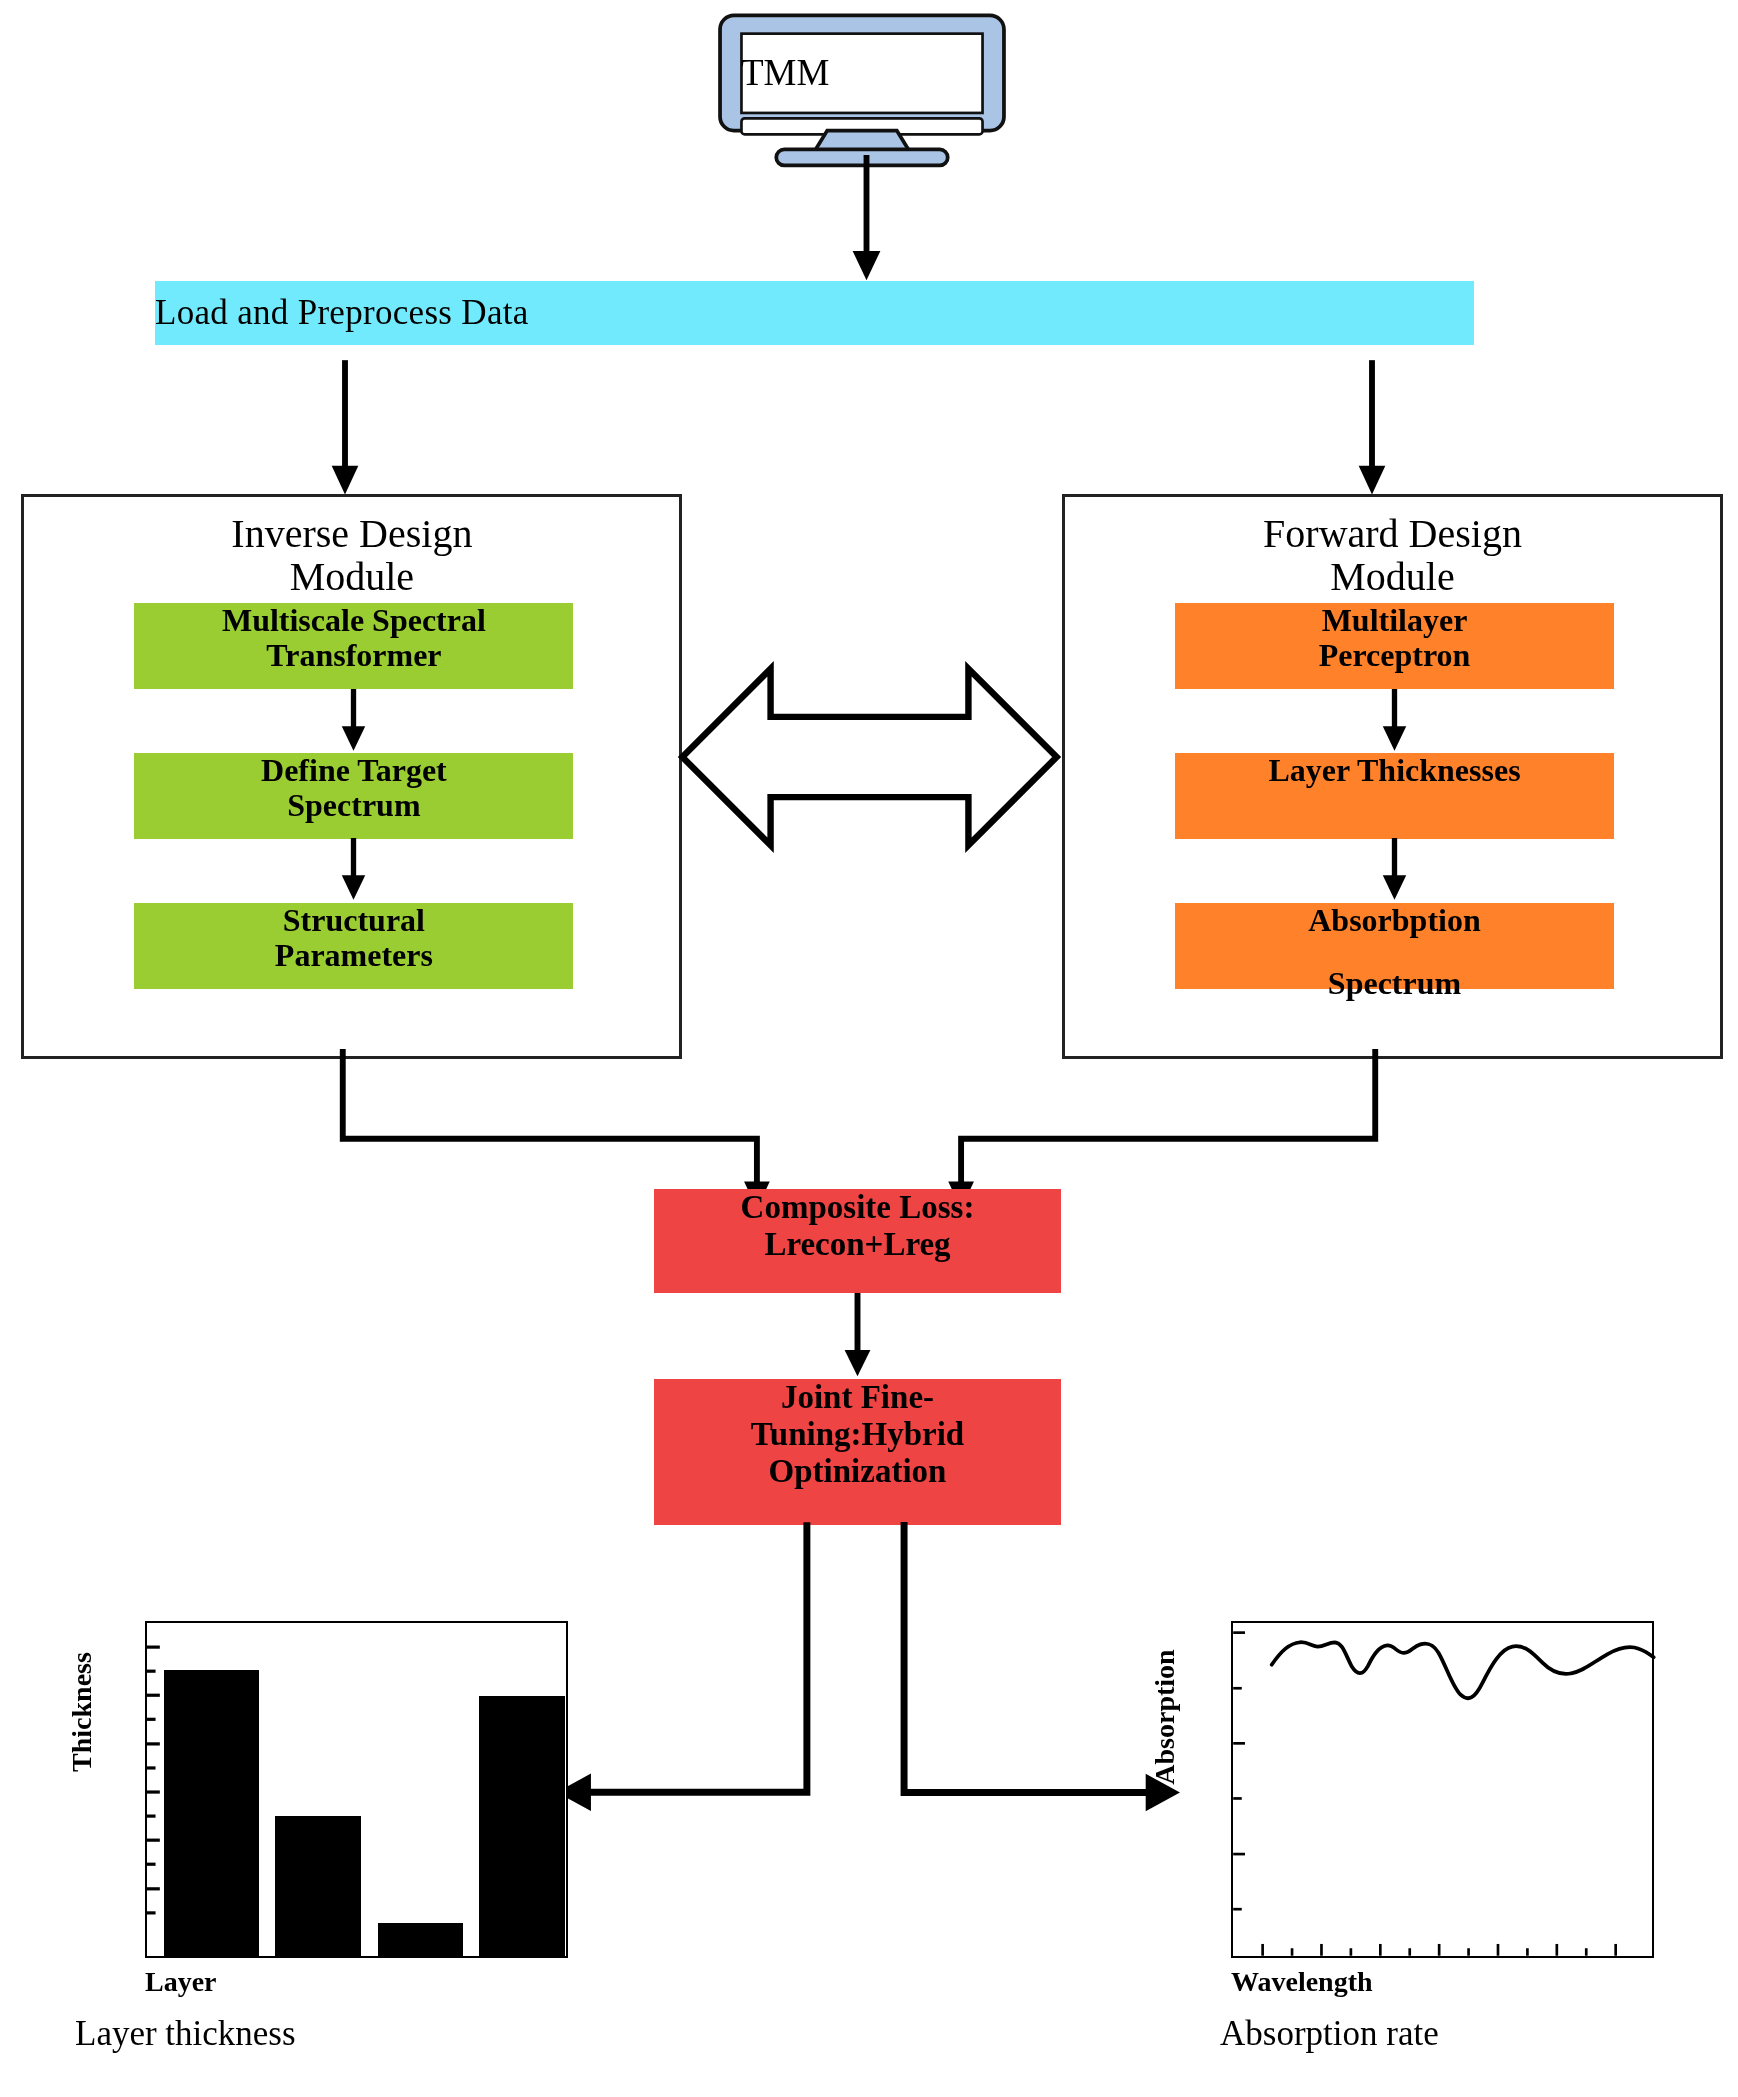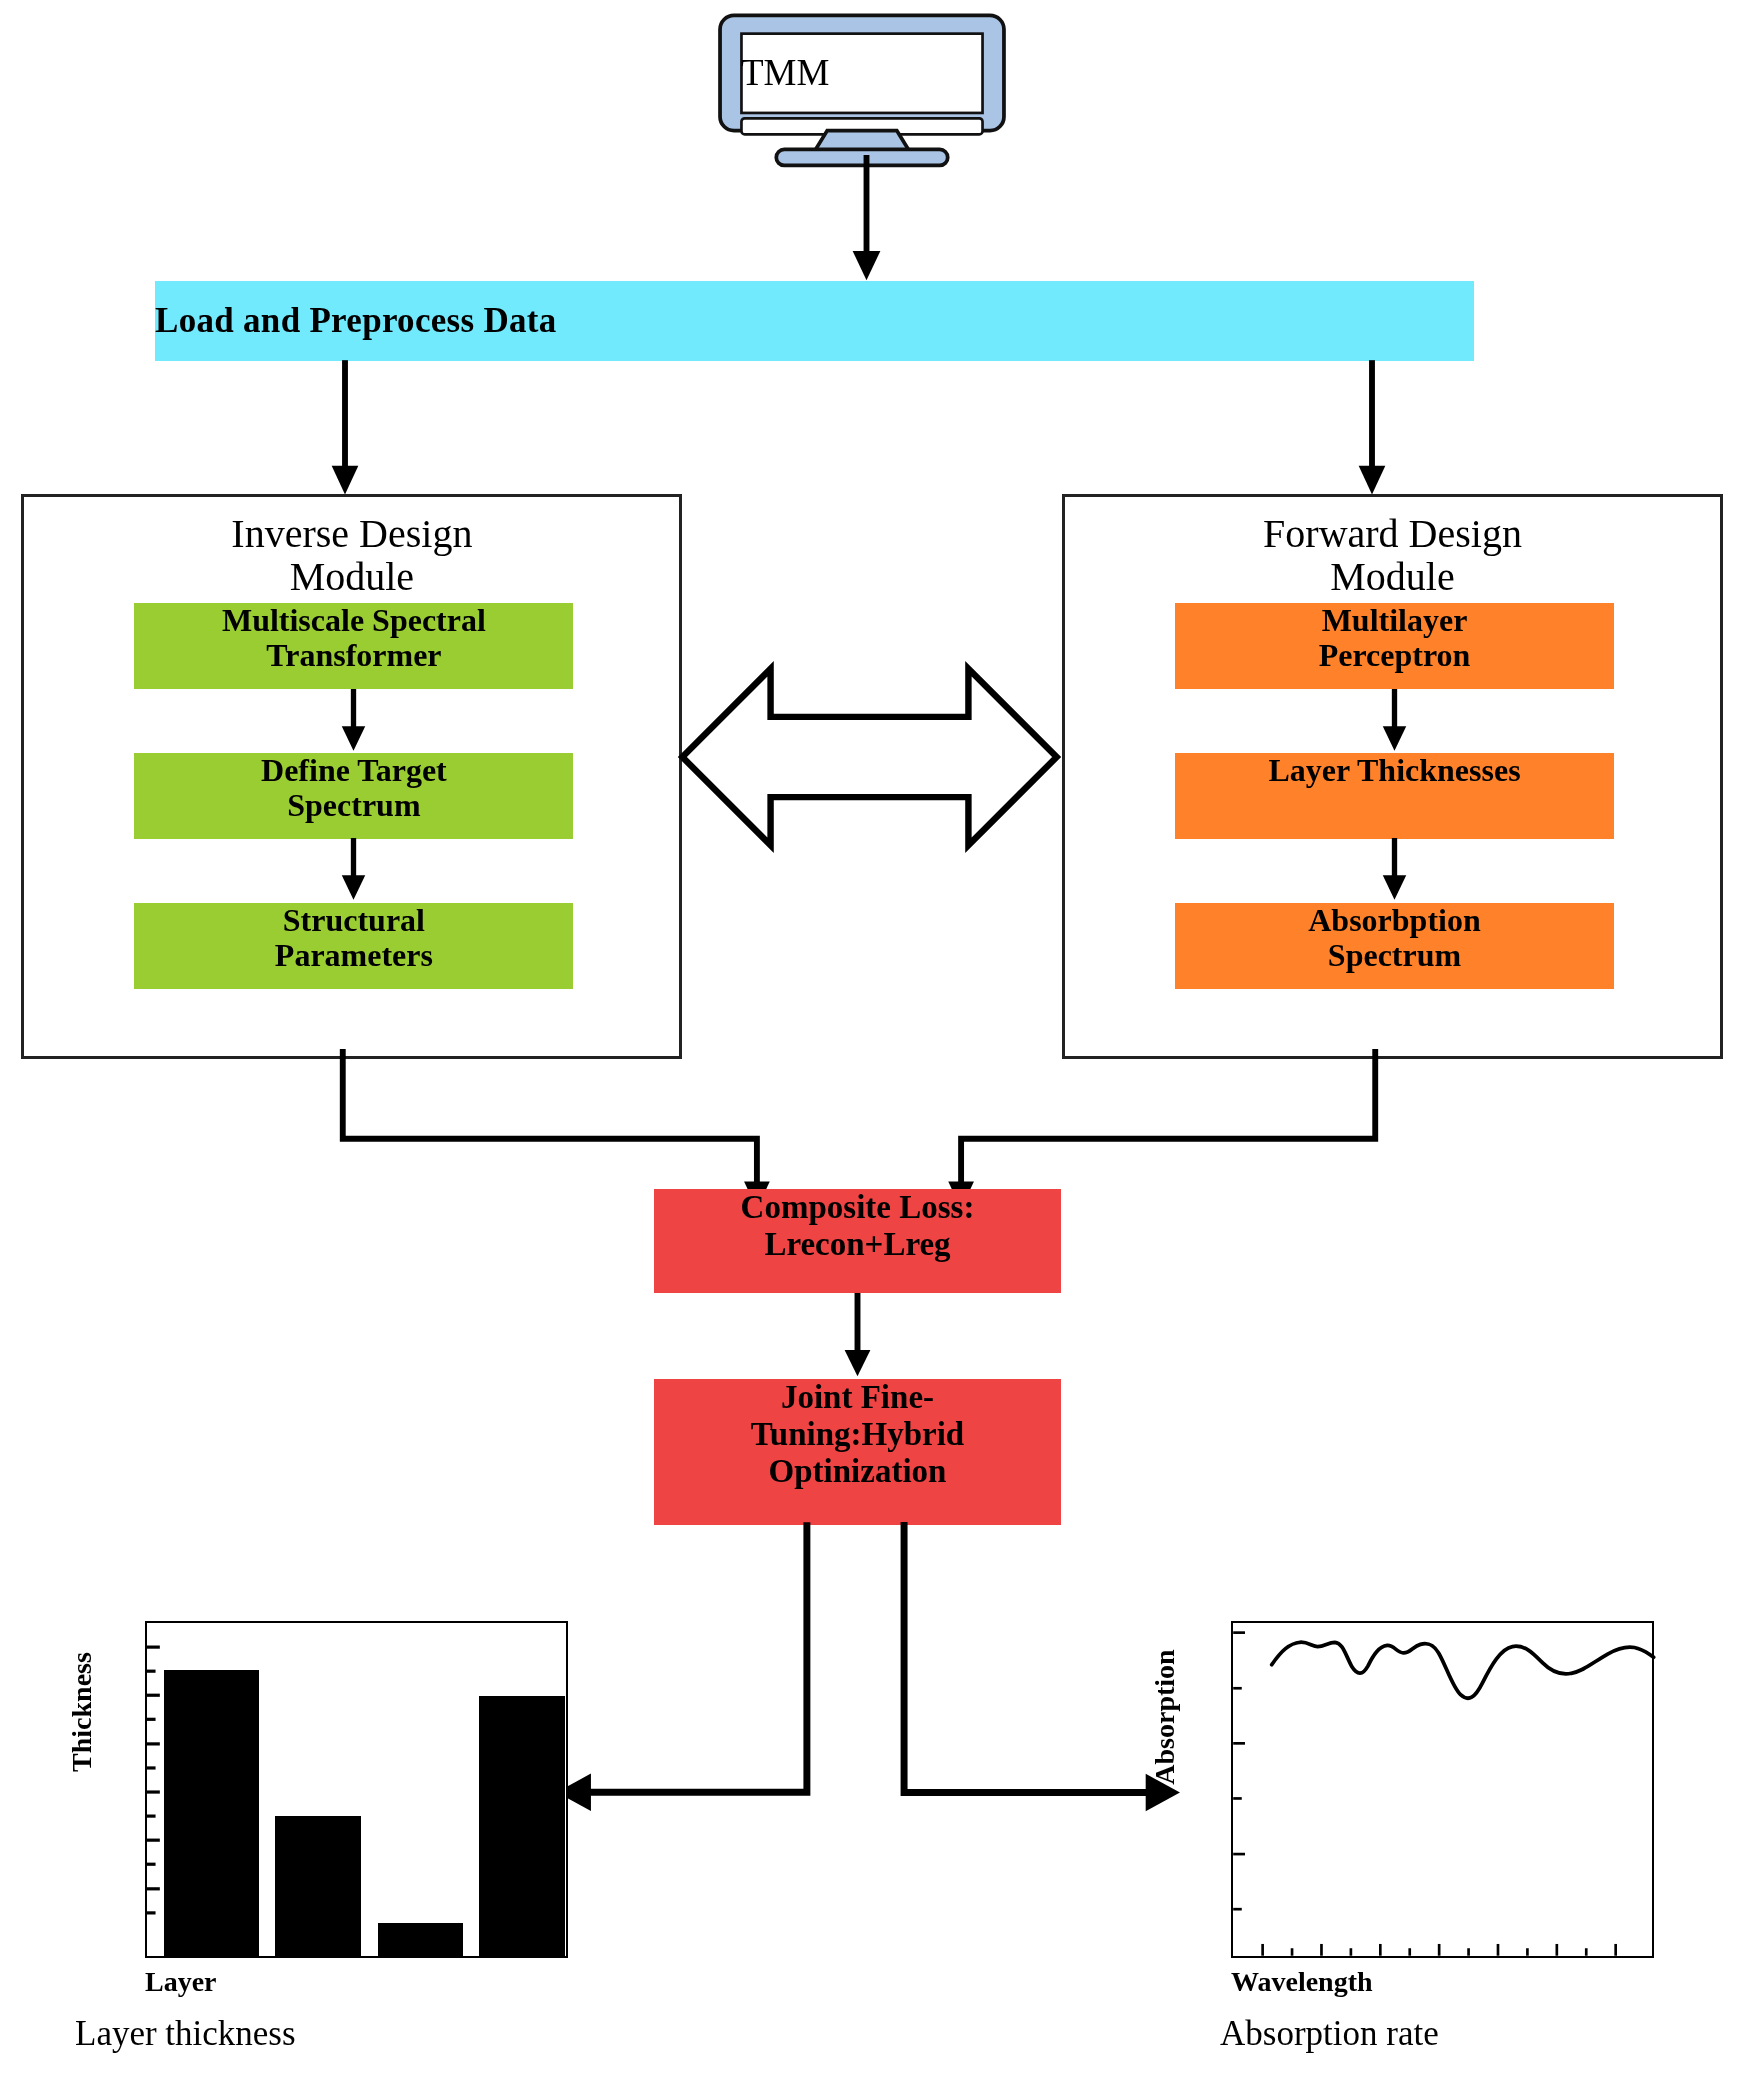--- a/index.html
+++ b/index.html
@@ -5,22 +5,22 @@
   html,body{margin:0;padding:0;background:#fff;}
   body{width:1739px;height:2097px;position:relative;
        font-family:"Liberation Serif","DejaVu Serif",serif;color:#000;}
   #stage{position:absolute;left:0;top:0;width:1739px;height:2097px;overflow:hidden;}
   .abs{position:absolute;}
   .ctr{display:flex;align-items:center;justify-content:flex-start;text-align:center;}
 
   
   .bar-load{
     background:#72EAFD;
-    left:155px;top:281px;width:1319px;height:80px;
-    font-size:35px;font-weight:700;letter-spacing:0.3px;
+    left:155px;top:281px;width:1319px;height:64px;
+    font-size:35px;font-weight:400;letter-spacing:0.3px;
   }
   .module{
     border:3.7px solid #222;background:#fff;
   }
   .module-title{
     font-size:40px;line-height:1.08;font-weight:400;
   }
   .step{
     font-size:32px;font-weight:700;line-height:1.1;
   }
@@ -121,21 +121,21 @@
 
     <div class="abs ctr step orange" style="left:110px;top:256px;width:439px;height:86px;flex-direction:column;">
       <span>Layer Thicknesses</span>
       <span></span>
     </div>
     <svg class="abs" style="left:308px;top:341px;" width="43" height="64" viewBox="0 0 80 120">
       <line x1="40" y1="0" x2="40" y2="82" stroke="#000" stroke-width="10"></line>
       <polygon points="40,116 18,70 62,70" fill="#000"></polygon>
     </svg>
 
-    <div class="abs ctr step orange" style="left:110px;top:406px;width:439px;height:86px;flex-direction:column;">
+    <div class="abs ctr step orange" style="left:110px;top:406px;width:439px;height:86px;flex-direction:column;gap:28px;">
       <span>Absorbption</span>
       <span>Spectrum</span>
     </div>
   </div>
 
   <div class="abs" style="left:677px;top:650px;width:385px;height:214px;">
     <svg width="385" height="214" viewBox="0 0 720 400">
       <polygon points="10,200 175,35 175,125 545,125 545,35 710,200 545,365 545,275 175,275 175,365" fill="#fff" stroke="#000" stroke-width="12" stroke-linejoin="miter"></polygon>
     </svg>
   </div>

